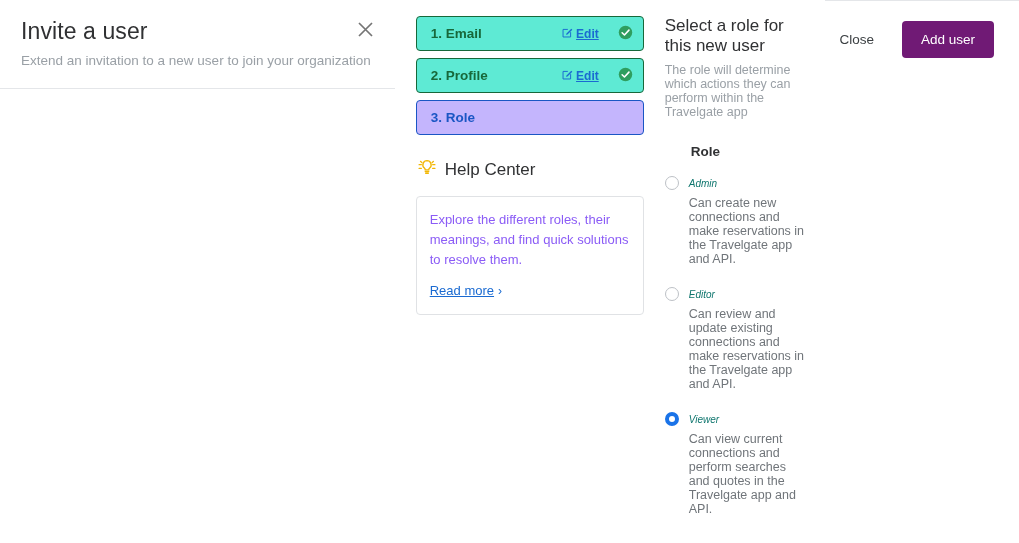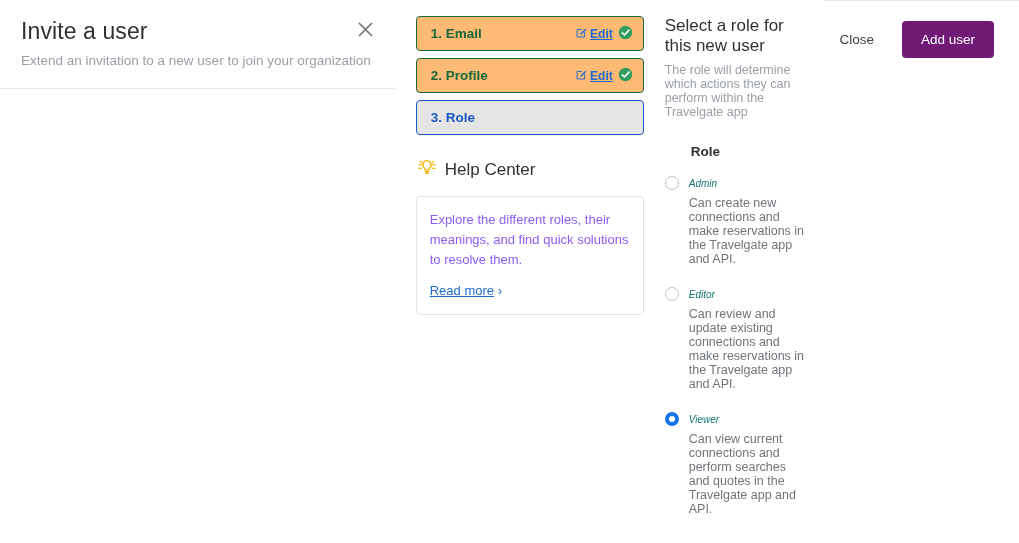--- a/index.html
+++ b/index.html
@@ -83,34 +83,34 @@
     border-radius: 4px;
     display: flex;
     align-items: center;
     padding: 0 10px 0 14px;
     margin-bottom: 7px;
     font-size: 13.5px;
     font-weight: bold;
     cursor: pointer;
   }
   .step.done {
-    background: #fdba74;
+    background: #5eead4;
     border: 1px solid #17683a;
     color: #17683a;
   }
   .step.active {
-    background: #e5e5e5;
+    background: #c4b5fd;
     border: 1px solid #1a56c4;
     color: #1a56c4;
   }
   .step-label { flex: 1; }
   .step-actions {
     display: flex;
     align-items: center;
-    gap: 5px;
+    gap: 19px;
   }
   .edit-link {
     display: inline-flex;
     align-items: center;
     gap: 3px;
     color: #1a6ad1;
     font-size: 12px;
     font-weight: bold;
     text-decoration: none;
     cursor: pointer;

